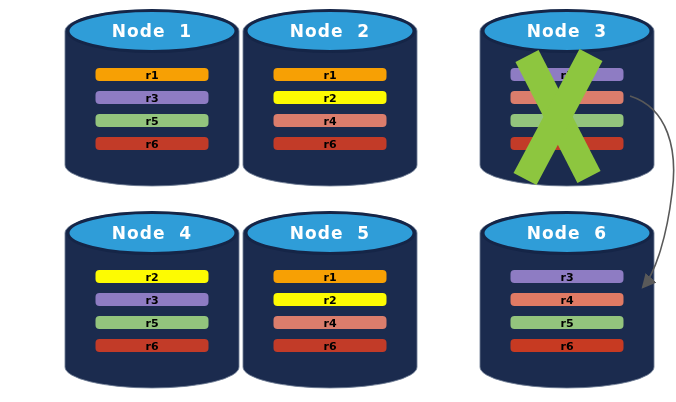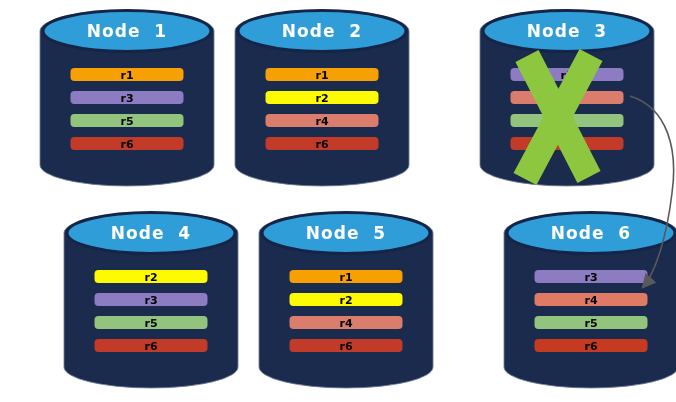--- a/index.html
+++ b/index.html
@@ -4,22 +4,22 @@
 <style>
   html,body { margin:0; padding:0; background:#ffffff; }
   .stage {
     position:relative;
     width:676px; height:402px;
     background:#ffffff;
     overflow:hidden;
     font-family:"DejaVu Sans", "Liberation Sans", sans-serif;
   }
   .node { position:absolute; width:176px; height:178px; }
-  .c0 { left:3px;padding-left:36px; }  .c1 { left:234px;text-decoration:underline; }  .c2 { left:479px; }
-  .r0 { top:9px; }    .r1 { top:211px;margin-left:24px; }
+  .c0 { left:28px;padding-left:36px; }  .c1 { left:242px;text-decoration:underline; }  .c2 { left:479px; }
+  .r0 { top:9px; }    .r1 { top:211px; }
   .node svg { display:block; }
   .node-title {
     font-family:"DejaVu Sans", "Liberation Sans", sans-serif;
     font-size:17px; font-weight:bold;
     letter-spacing:1px; word-spacing:7px;
     text-anchor:middle;
   }
   .bar-label {
     font-family:"DejaVu Sans", "Liberation Sans", sans-serif;
     font-size:11px; font-weight:bold;

